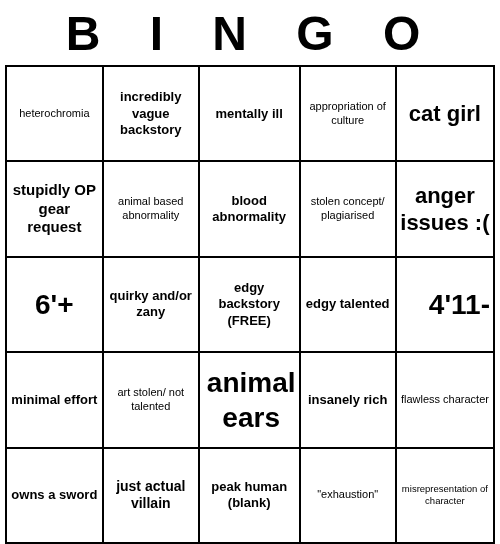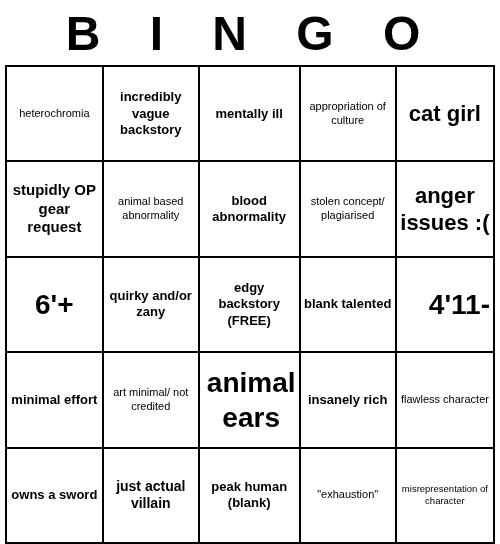--- a/index.html
+++ b/index.html
@@ -53,26 +53,26 @@
         <td style="font-size: 15px; font-weight: bold;">stupidly OP gear request</td>
         <td style="font-size: 11px; margin-left: 44px;">animal based abnormality</td>
         <td style="font-size: 13px; font-weight: bold;">blood abnormality</td>
         <td style="font-size: 11px;">stolen concept/ plagiarised</td>
         <td style="font-size: 22px; font-weight: bold;">anger issues :(</td>
       </tr>
       <tr>
         <td style="font-size: 28px; font-weight: bold;">6'+</td>
         <td style="font-size: 13px; font-weight: bold;">quirky and/or zany</td>
         <td style="font-size: 13px; font-weight: bold;">edgy backstory (FREE)</td>
-        <td style="font-size: 13px; font-weight: bold;">blank talented</td>
+        <td style="font-size: 13px; font-weight: bold;">edgy talented</td>
         <td style="font-size: 28px; font-weight: bold; padding-left: 32px;">4'11-</td>
       </tr>
       <tr>
         <td style="font-size: 13px; font-weight: bold;">minimal effort</td>
-        <td style="font-size: 11px;">art minimal/ not credited</td>
+        <td style="font-size: 11px;">art stolen/ not talented</td>
         <td style="font-size: 28px; font-weight: bold; padding-left: 7px;">animal ears</td>
         <td style="font-size: 13px; font-weight: bold;">insanely rich</td>
         <td style="font-size: 11px;">flawless character</td>
       </tr>
       <tr>
         <td style="font-size: 13px; font-weight: bold;">owns a sword</td>
         <td style="font-size: 14px; font-weight: bold;">just actual villain</td>
         <td style="font-size: 13px; font-weight: bold;">peak human (blank)</td>
         <td style="font-size: 11px;">"exhaustion"</td>
         <td style="font-size: 9.5px;">misrepresentation of character</td>

